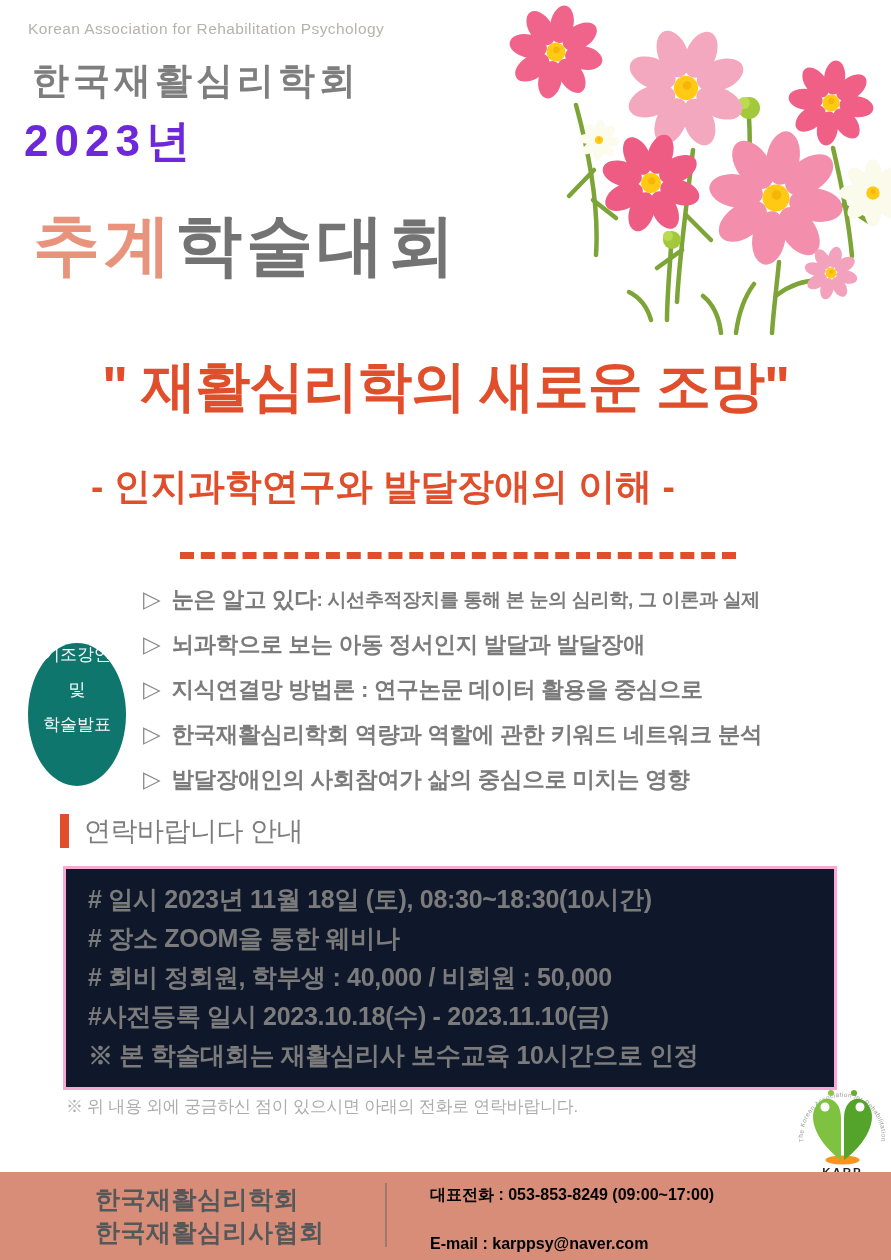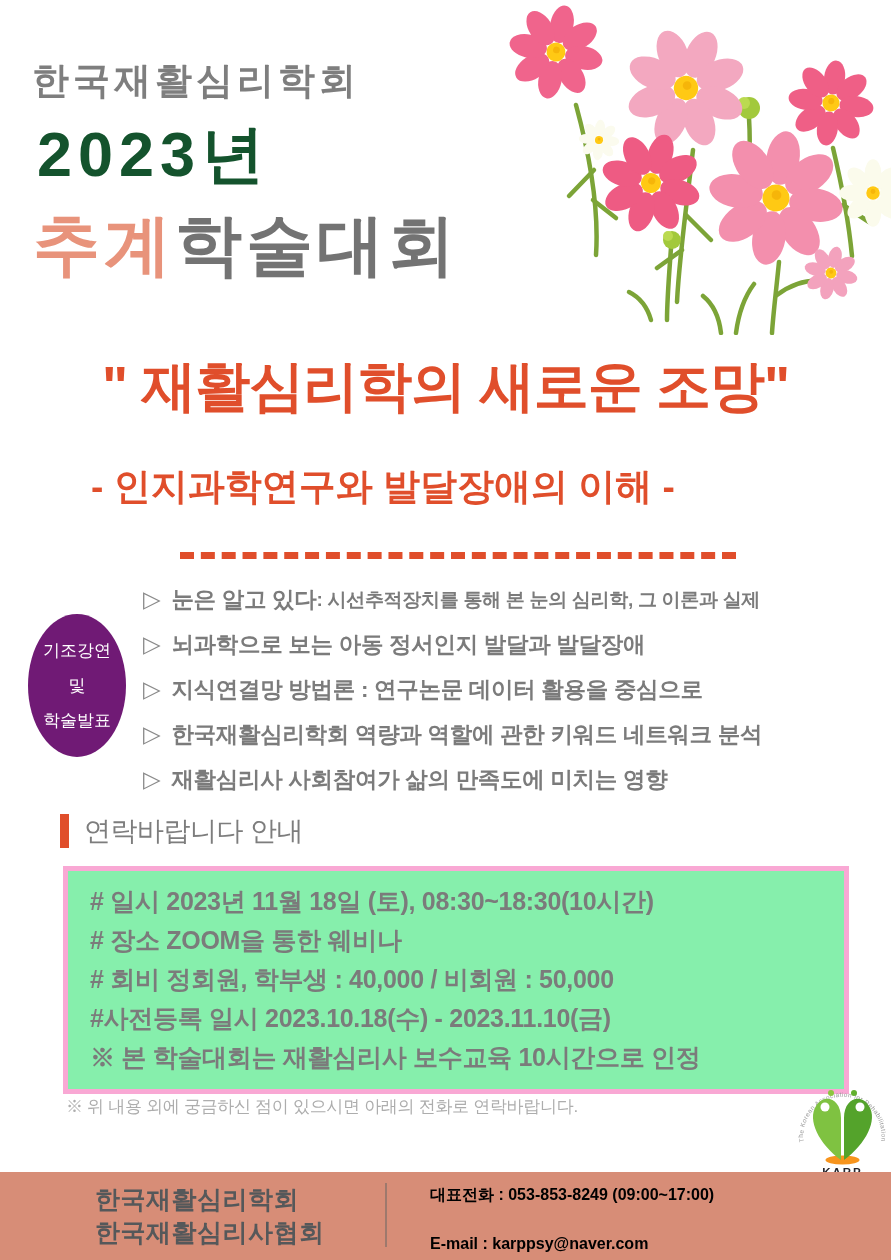--- a/index.html
+++ b/index.html
@@ -5,67 +5,68 @@
   html,body{margin:0;padding:0;background:#ffffff;}
   .poster{
     position:relative;width:891px;height:1260px;background:#ffffff;
     overflow:hidden;font-family:"Liberation Sans",sans-serif;
   }
   .abs{position:absolute;}
 
   
   .eyebrow{left:28px;top:20px;font-size:15.5px;color:#b5b3b0;letter-spacing:.4px;white-space:nowrap;}
   .org-name{left:32px;top:56px;font-size:37px;font-weight:700;color:#7e7e7e;letter-spacing:4px;white-space:nowrap;}
-  .year{left:37px;top:112px;font-size:63px;font-weight:700;color:#14532d;letter-spacing:6px;white-space:nowrap;}
+  .year{left:24px;top:112px;font-size:44px;font-weight:700;color:#6d28d9;letter-spacing:6px;white-space:nowrap;}
   .season-line{left:33px;top:200px;font-size:67px;font-weight:700;letter-spacing:4px;white-space:nowrap;}
   .season{color:#e8937b;}
   .conf{color:#737373;}
 
   .flowers{left:481px;top:0px;}
 
   
   .main-title{left:0;top:350px;width:891px;text-align:center;font-size:55px;font-weight:700;color:#e04e2b;letter-spacing:-1px;white-space:nowrap;}
   .subtitle{left:0;top:462px;width:766px;text-align:center;font-size:37px;font-weight:700;color:#e04e2b;white-space:nowrap;}
   .dashed-divider{left:180px;top:552px;width:556px;height:0;border-top:7px dashed #e04e2b;}
 
   
   .badge{
-    left:28px;top:614px;width:98px;height:143px;background:#701a75;border-radius:50%;
-    color:#ffffff;display:flex;flex-direction:column;justify-content:center;align-items:center;
+    left:28px;top:643px;width:98px;height:143px;background:#0f766e;border-radius:50%;
+    color:#ffffff;display:flex;flex-direction:column;justify-content:flex-start;align-items:center;
     gap:12px;font-size:17px;font-weight:500;text-align:center;
   }
   .program-list{left:143px;top:577px;margin:0;padding:0;list-style:none;}
   .program-list li{height:45px;display:flex;align-items:center;white-space:nowrap;
     font-size:22.5px;font-weight:700;color:#7b7b7b;letter-spacing:-0.3px;}
   .program-list .marker{font-size:23px;font-weight:400;margin-right:11px;color:#8a8a8a;}
   .program-list .rest{font-size:19px;}
 
   
   .section-header{left:60px;top:813px;display:flex;align-items:center;}
   .section-bar{display:inline-block;width:9px;height:34px;background:#e04e2b;margin-right:15px;}
   .section-title{font-size:27px;color:#7d7d7d;letter-spacing:-0.5px;}
-  .info-box{left:63px;top:866px;width:738px;border:5px solid #f9a8d4;background:#86efac;padding:11px 16px 12px 22px;}
+  .info-box{left:63px;top:866px;width:738px;border:3px solid #f9a8d4;background:#0f172a;padding:11px 8px 12px 22px;}
   .info-line{font-size:25px;font-weight:700;color:#7b7b7b;line-height:39px;letter-spacing:-0.3px;white-space:nowrap;}
 
   .note{left:66px;top:1095px;font-size:17px;color:#adadad;letter-spacing:-0.3px;white-space:nowrap;}
 
   .karp-logo{left:794px;top:1078px;}
 
   
   .footer{left:0;top:1172px;width:891px;height:88px;background:#d78d77;}
   .footer-orgs{position:absolute;left:95px;top:11px;font-size:25px;font-weight:700;color:#55585a;line-height:33px;letter-spacing:.5px;white-space:nowrap;}
   .footer-divider{position:absolute;left:385px;top:11px;width:2px;height:64px;background:#6f6a66;opacity:.55;}
   .footer-contact{position:absolute;left:430px;top:13px;font-size:16px;font-weight:700;color:#000000;white-space:nowrap;}
   .footer-contact .email{margin-top:29px;}
 </style>
 </head>
 <body>
 
 <div class="poster">
 
+  <div class="abs eyebrow">Korean Association for Rehabilitation Psychology</div>
   <div class="abs org-name">한국재활심리학회</div>
   <div class="abs year">2023년</div>
   <div class="abs season-line"><span class="season">추계</span><span class="conf">학술대회</span></div>
 
   <svg class="abs flowers" width="410" height="335" viewBox="0 0 410 335" xmlns="http://www.w3.org/2000/svg">
     <defs>
       <g id="cosmos">
         <g>
           <ellipse cx="0" cy="-27" rx="11" ry="18"></ellipse>
           <ellipse cx="0" cy="-27" rx="11" ry="18" transform="rotate(45)"></ellipse>
@@ -139,21 +140,21 @@
       <span class="lead">지식연결망 방법론 : 연구논문 데이터 활용을 중심으로</span>
         <span class="rest"></span>
     </li>
     <li>
       <span class="marker">▷</span>
       <span class="lead">한국재활심리학회 역량과 역할에 관한 키워드 네트워크 분석</span>
         <span class="rest"></span>
     </li>
     <li>
       <span class="marker">▷</span>
-      <span class="lead">재활심리사 사회참여가 삶의 만족도에 미치는 영향</span>
+      <span class="lead">발달장애인의 사회참여가 삶의 중심으로 미치는 영향</span>
         <span class="rest"></span>
     </li>
   </ul>
 
   <div class="abs section-header">
     <span class="section-bar"></span>
     <span class="section-title">연락바랍니다 안내</span>
   </div>
 
   <div class="abs info-box">

